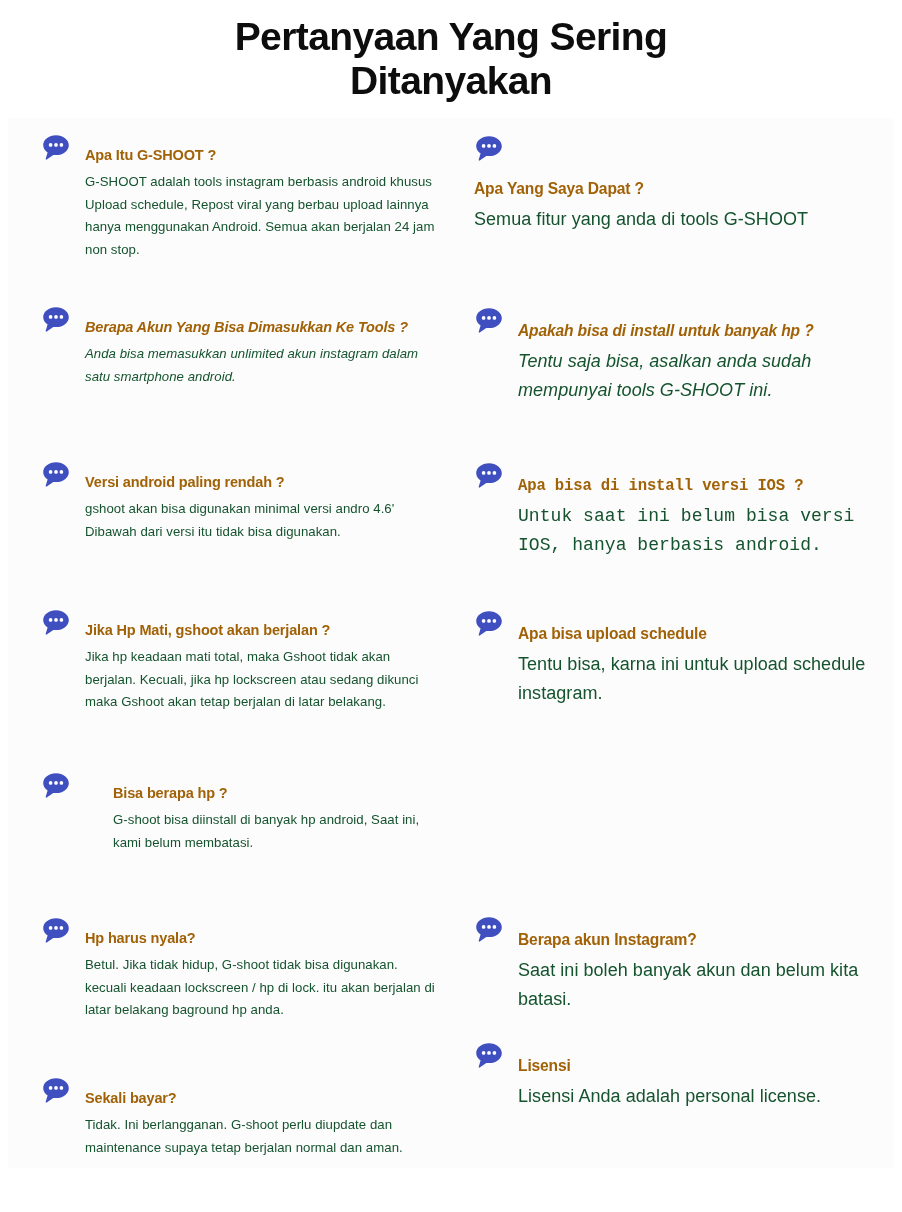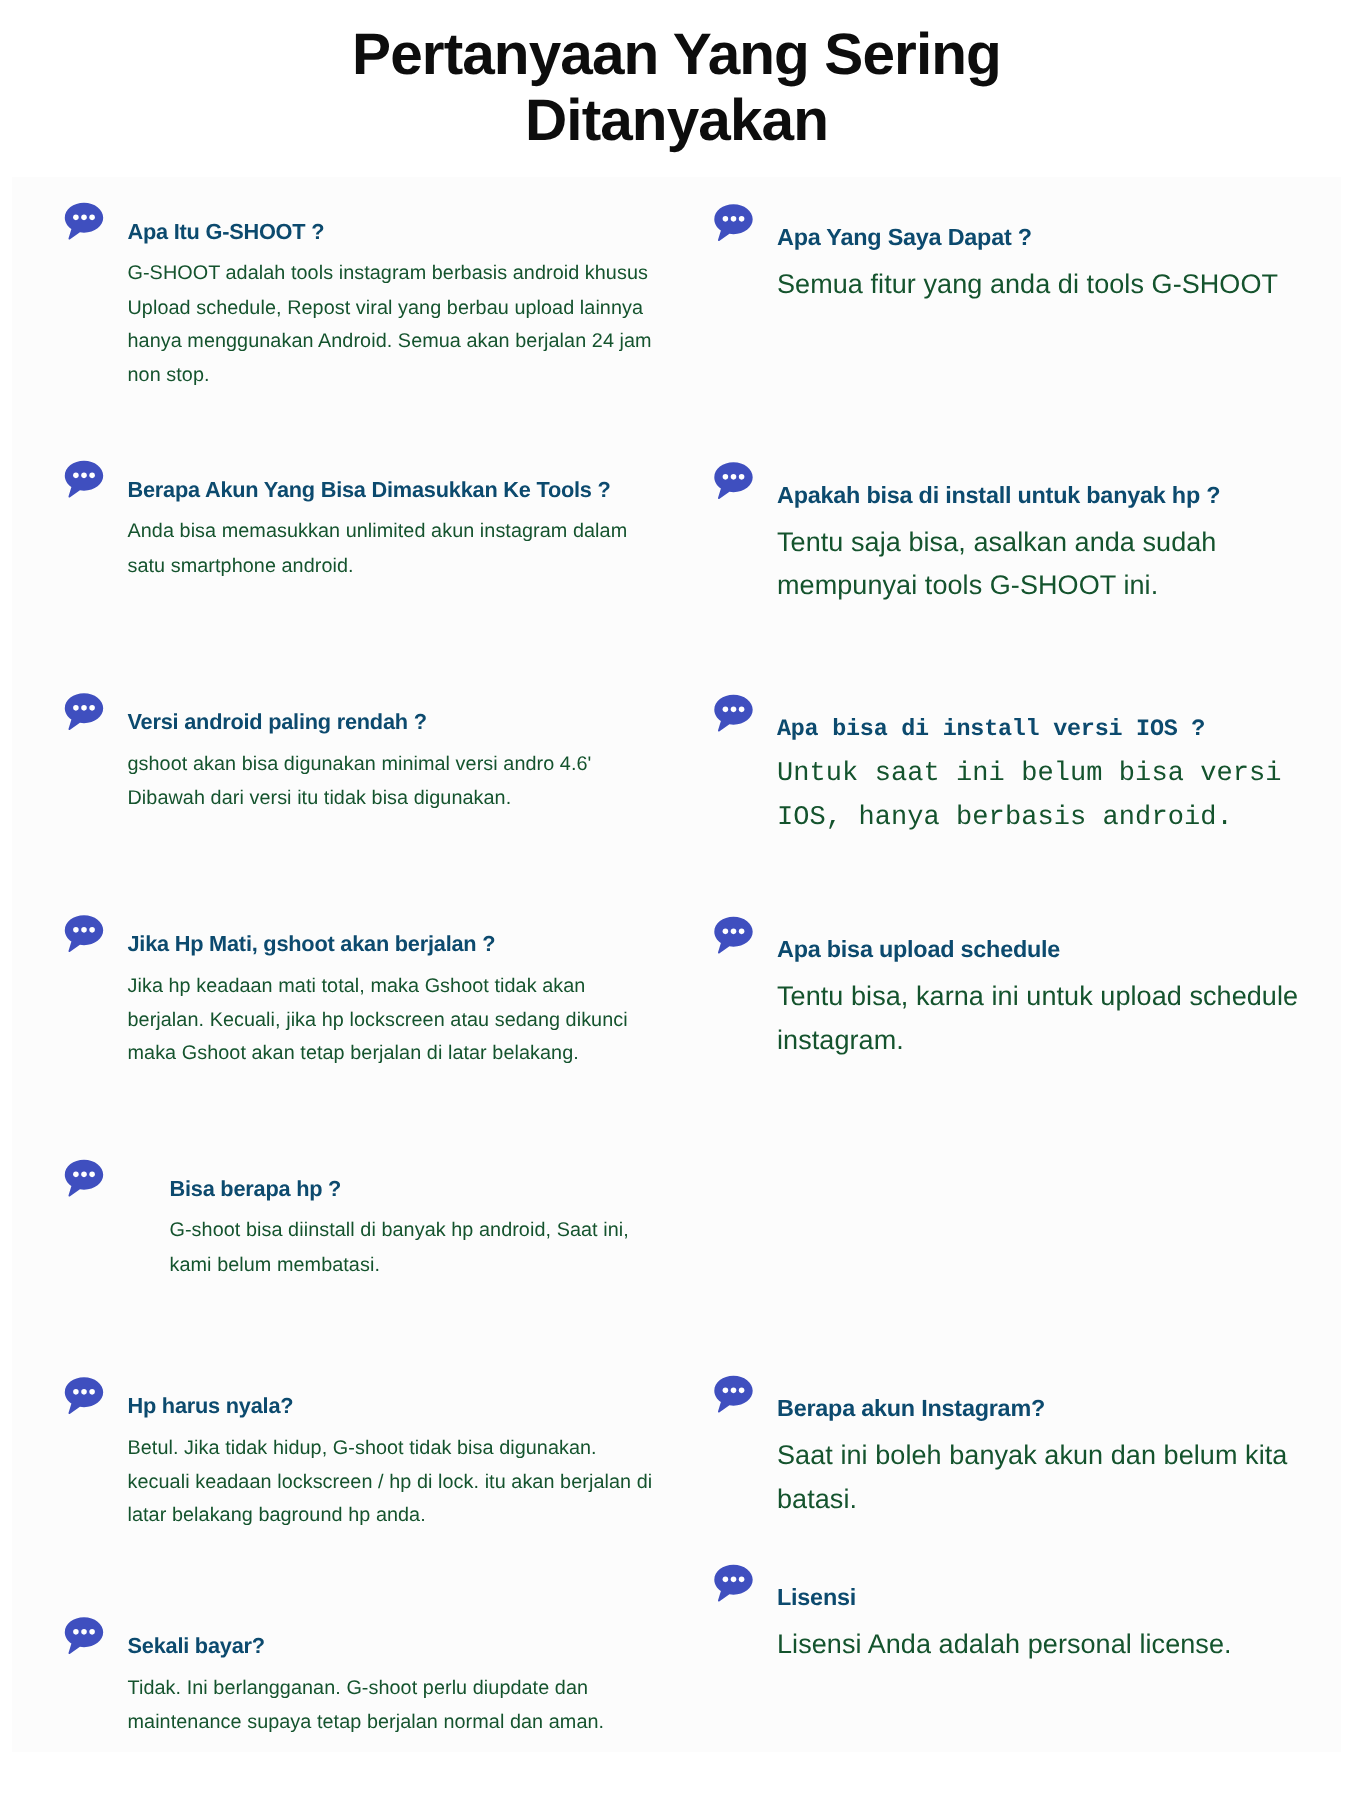--- a/index.html
+++ b/index.html
@@ -77,28 +77,28 @@
 
   .faq-item {
     position: absolute;
     display: flex;
     align-items: flex-start;
     width: 400px;
   }
 
   
   .r0 { top: 14px; }
-  .r1 { top: 186px; }
+  .r1 { top: 186px; font-style: italic; }
   .r2 { top: 341px; }
   .r3 { top: 489px; }
   .r4 { top: 652px; gap: 28px; }
   .r5 { top: 797px; }
   .r6 { top: 957px; }
 
-  .faq-col.right .r0 { top: 16px; }
+  .faq-col.right .r0 { top: 16px; flex-direction: column; }
   .faq-col.right .r1 { top: 188px; }
   .faq-col.right .r2 { top: 343px; font-family: Liberation Mono, monospace; }
   .faq-col.right .r3 { top: 491px; }
   .faq-col.right .r5 { top: 797px; }
   .faq-col.right .r6 { top: 923px; }
 
   
   .bubble-icon {
     flex: 0 0 auto;
     width: 30px;
@@ -110,21 +110,21 @@
   .faq-col.right .bubble-icon { margin-top: 0px; }
 
   .bubble-icon svg { display: block; width: 30px; height: 30px; }
 
   
   .faq-text { flex: 1 1 auto; padding-top: 14px; }
 
   .faq-q {
     font-size: 14.5px;
     font-weight: 700;
-    color: #0c4a6e;
+    color: #a16207;
     letter-spacing: -0.15px;
     line-height: 1.3;
     margin-bottom: 6px;
   }
 
   .faq-a {
     font-size: 13.2px;
     font-weight: 400;
     color: #14532d;
     line-height: 1.72;

